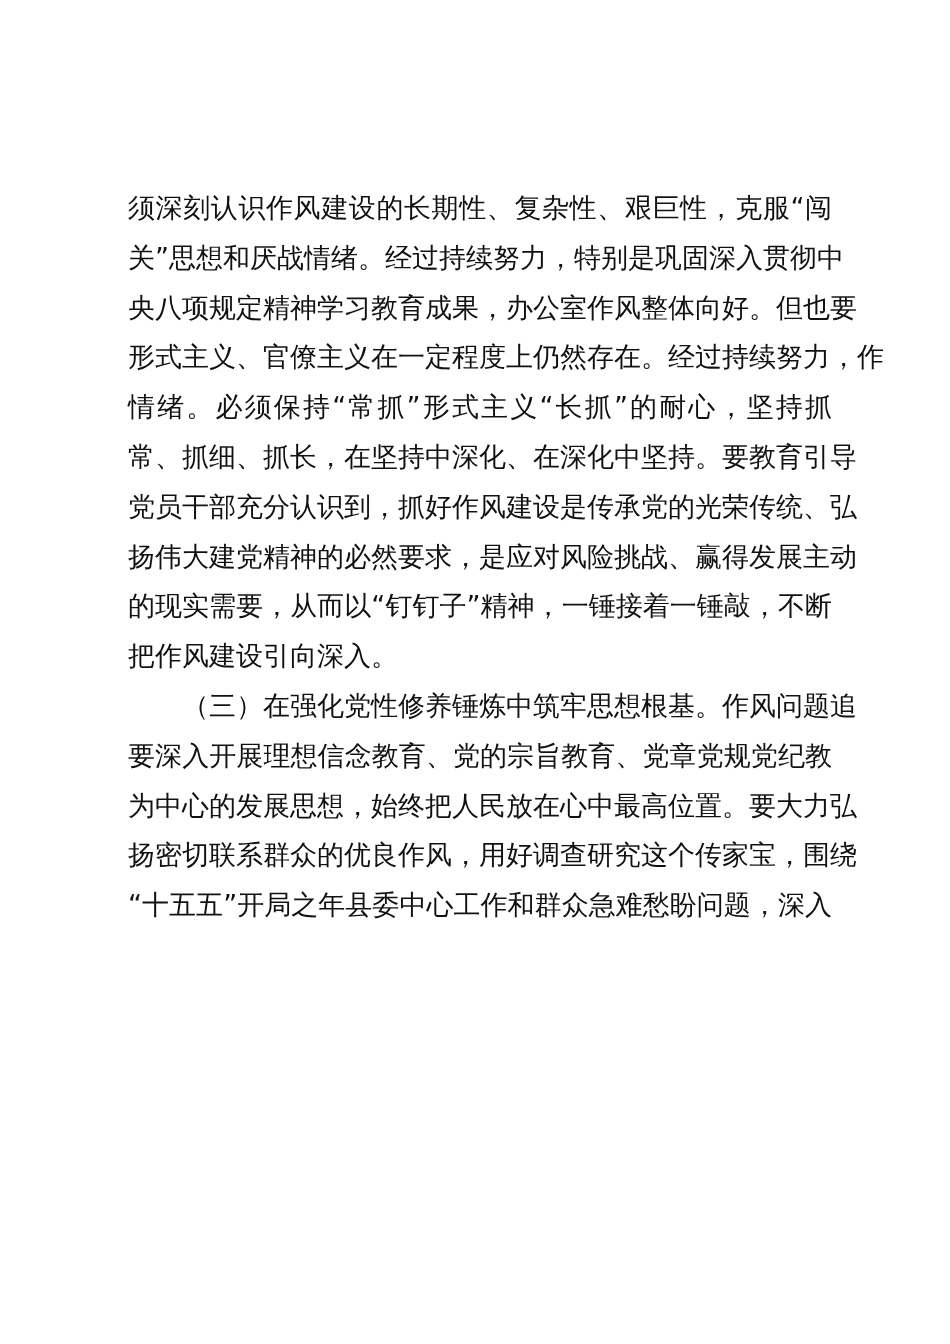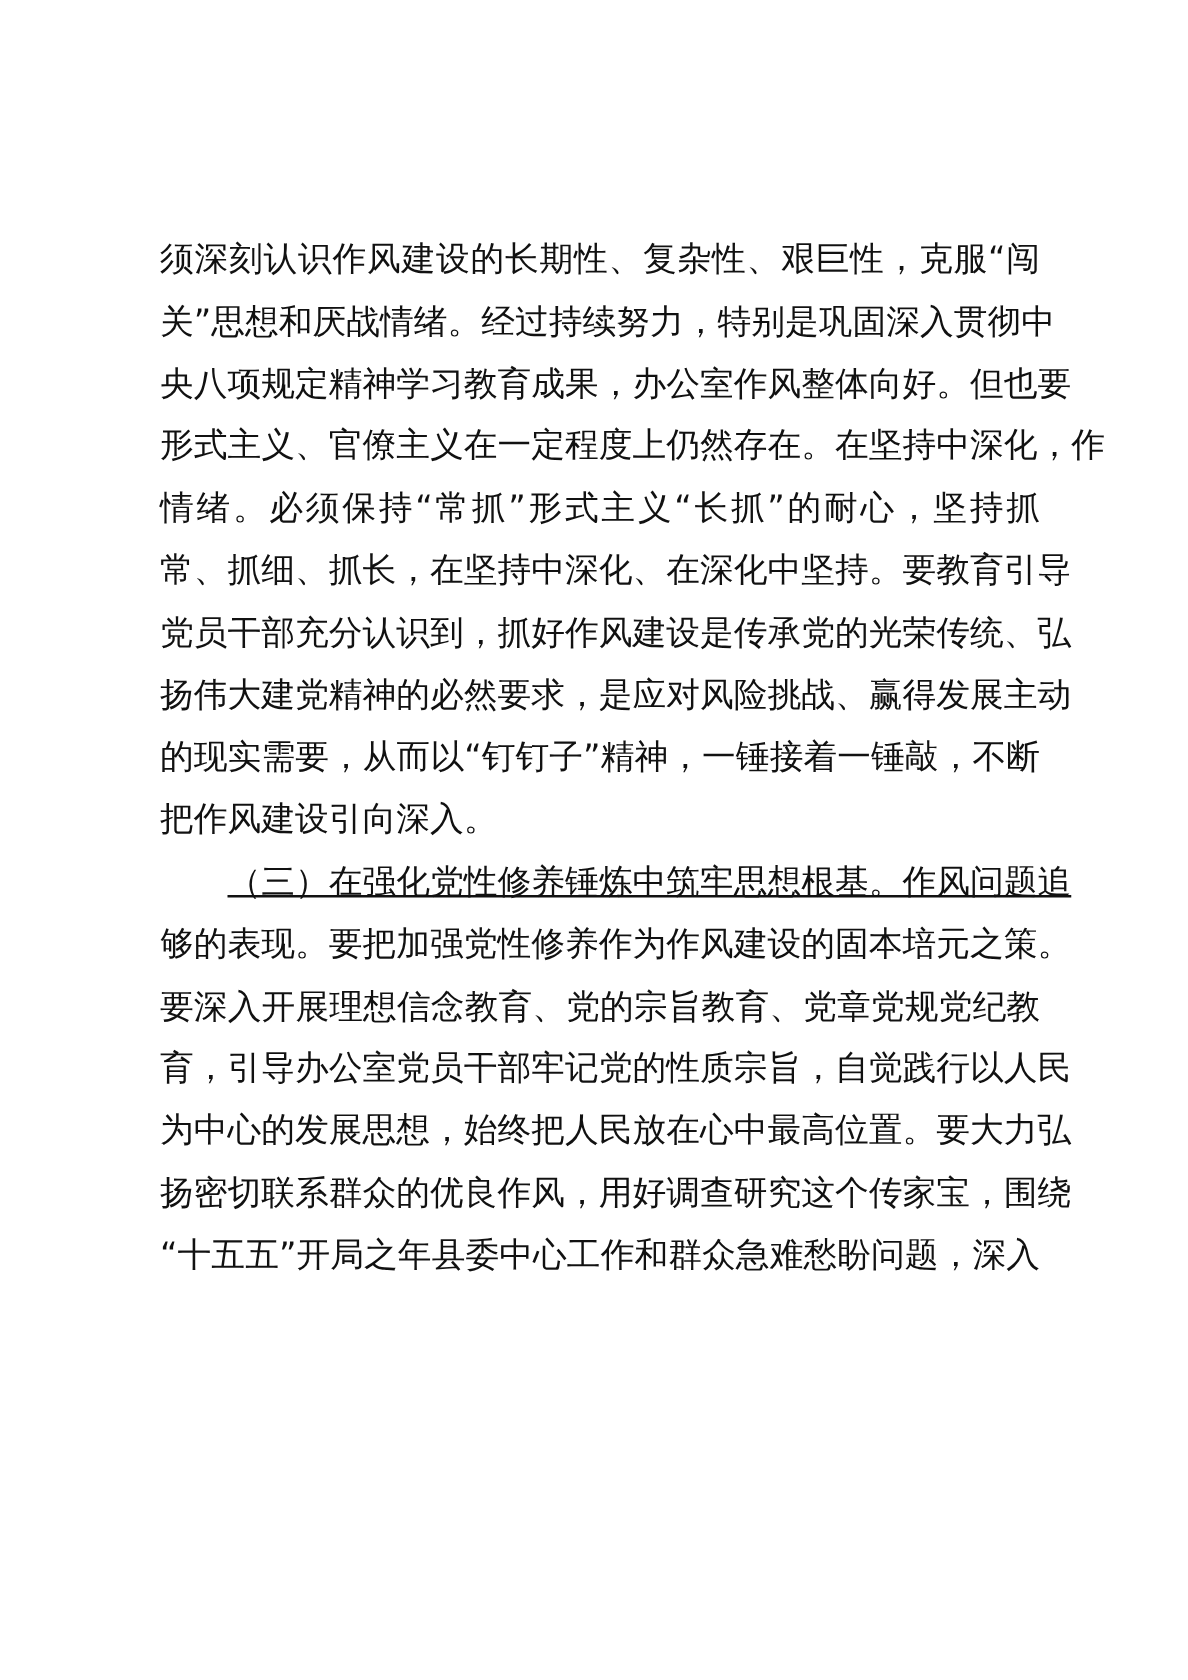--- a/index.html
+++ b/index.html
@@ -37,47 +37,44 @@
       white-space: nowrap;
       text-align: justify;
       text-align-last: justify;
       letter-spacing: 0;
     }
     .line.last {
       text-align-last: left;
     }
     .line.indent {
       padding-left: 54px;
-      text-decoration: underline;
     }
     .paragraph { display: block; }
   </style>
 </head>
 <body>
 
 <div class="page">
   <div class="content">
 
     <div class="paragraph">
       <span class="line">须深刻认识作风建设的长期性、复杂性、艰巨性，克服“闯</span>
       <span class="line">关”思想和厌战情绪。经过持续努力，特别是巩固深入贯彻中</span>
       <span class="line">央八项规定精神学习教育成果，办公室作风整体向好。但也要</span>
-      <span class="line">形式主义、官僚主义在一定程度上仍然存在。在坚持中深化，作</span>
+      <span class="line">形式主义、官僚主义在一定程度上仍然存在。经过持续努力，作</span>
       <span class="line">情绪。必须保持“常抓”形式主义“长抓”的耐心，坚持抓</span>
       <span class="line">常、抓细、抓长，在坚持中深化、在深化中坚持。要教育引导</span>
       <span class="line">党员干部充分认识到，抓好作风建设是传承党的光荣传统、弘</span>
       <span class="line">扬伟大建党精神的必然要求，是应对风险挑战、赢得发展主动</span>
       <span class="line">的现实需要，从而以“钉钉子”精神，一锤接着一锤敲，不断</span>
       <span class="line last">把作风建设引向深入。</span>
     </div>
 
     <div class="paragraph">
       <span class="line indent">（三）在强化党性修养锤炼中筑牢思想根基。作风问题追</span>
-      <span class="line">够的表现。要把加强党性修养作为作风建设的固本培元之策。</span>
       <span class="line">要深入开展理想信念教育、党的宗旨教育、党章党规党纪教</span>
-      <span class="line">育，引导办公室党员干部牢记党的性质宗旨，自觉践行以人民</span>
       <span class="line">为中心的发展思想，始终把人民放在心中最高位置。要大力弘</span>
       <span class="line">扬密切联系群众的优良作风，用好调查研究这个传家宝，围绕</span>
       <span class="line">“十五五”开局之年县委中心工作和群众急难愁盼问题，深入</span>
     </div>
 
   </div>
 </div>
 
 </body></html>

